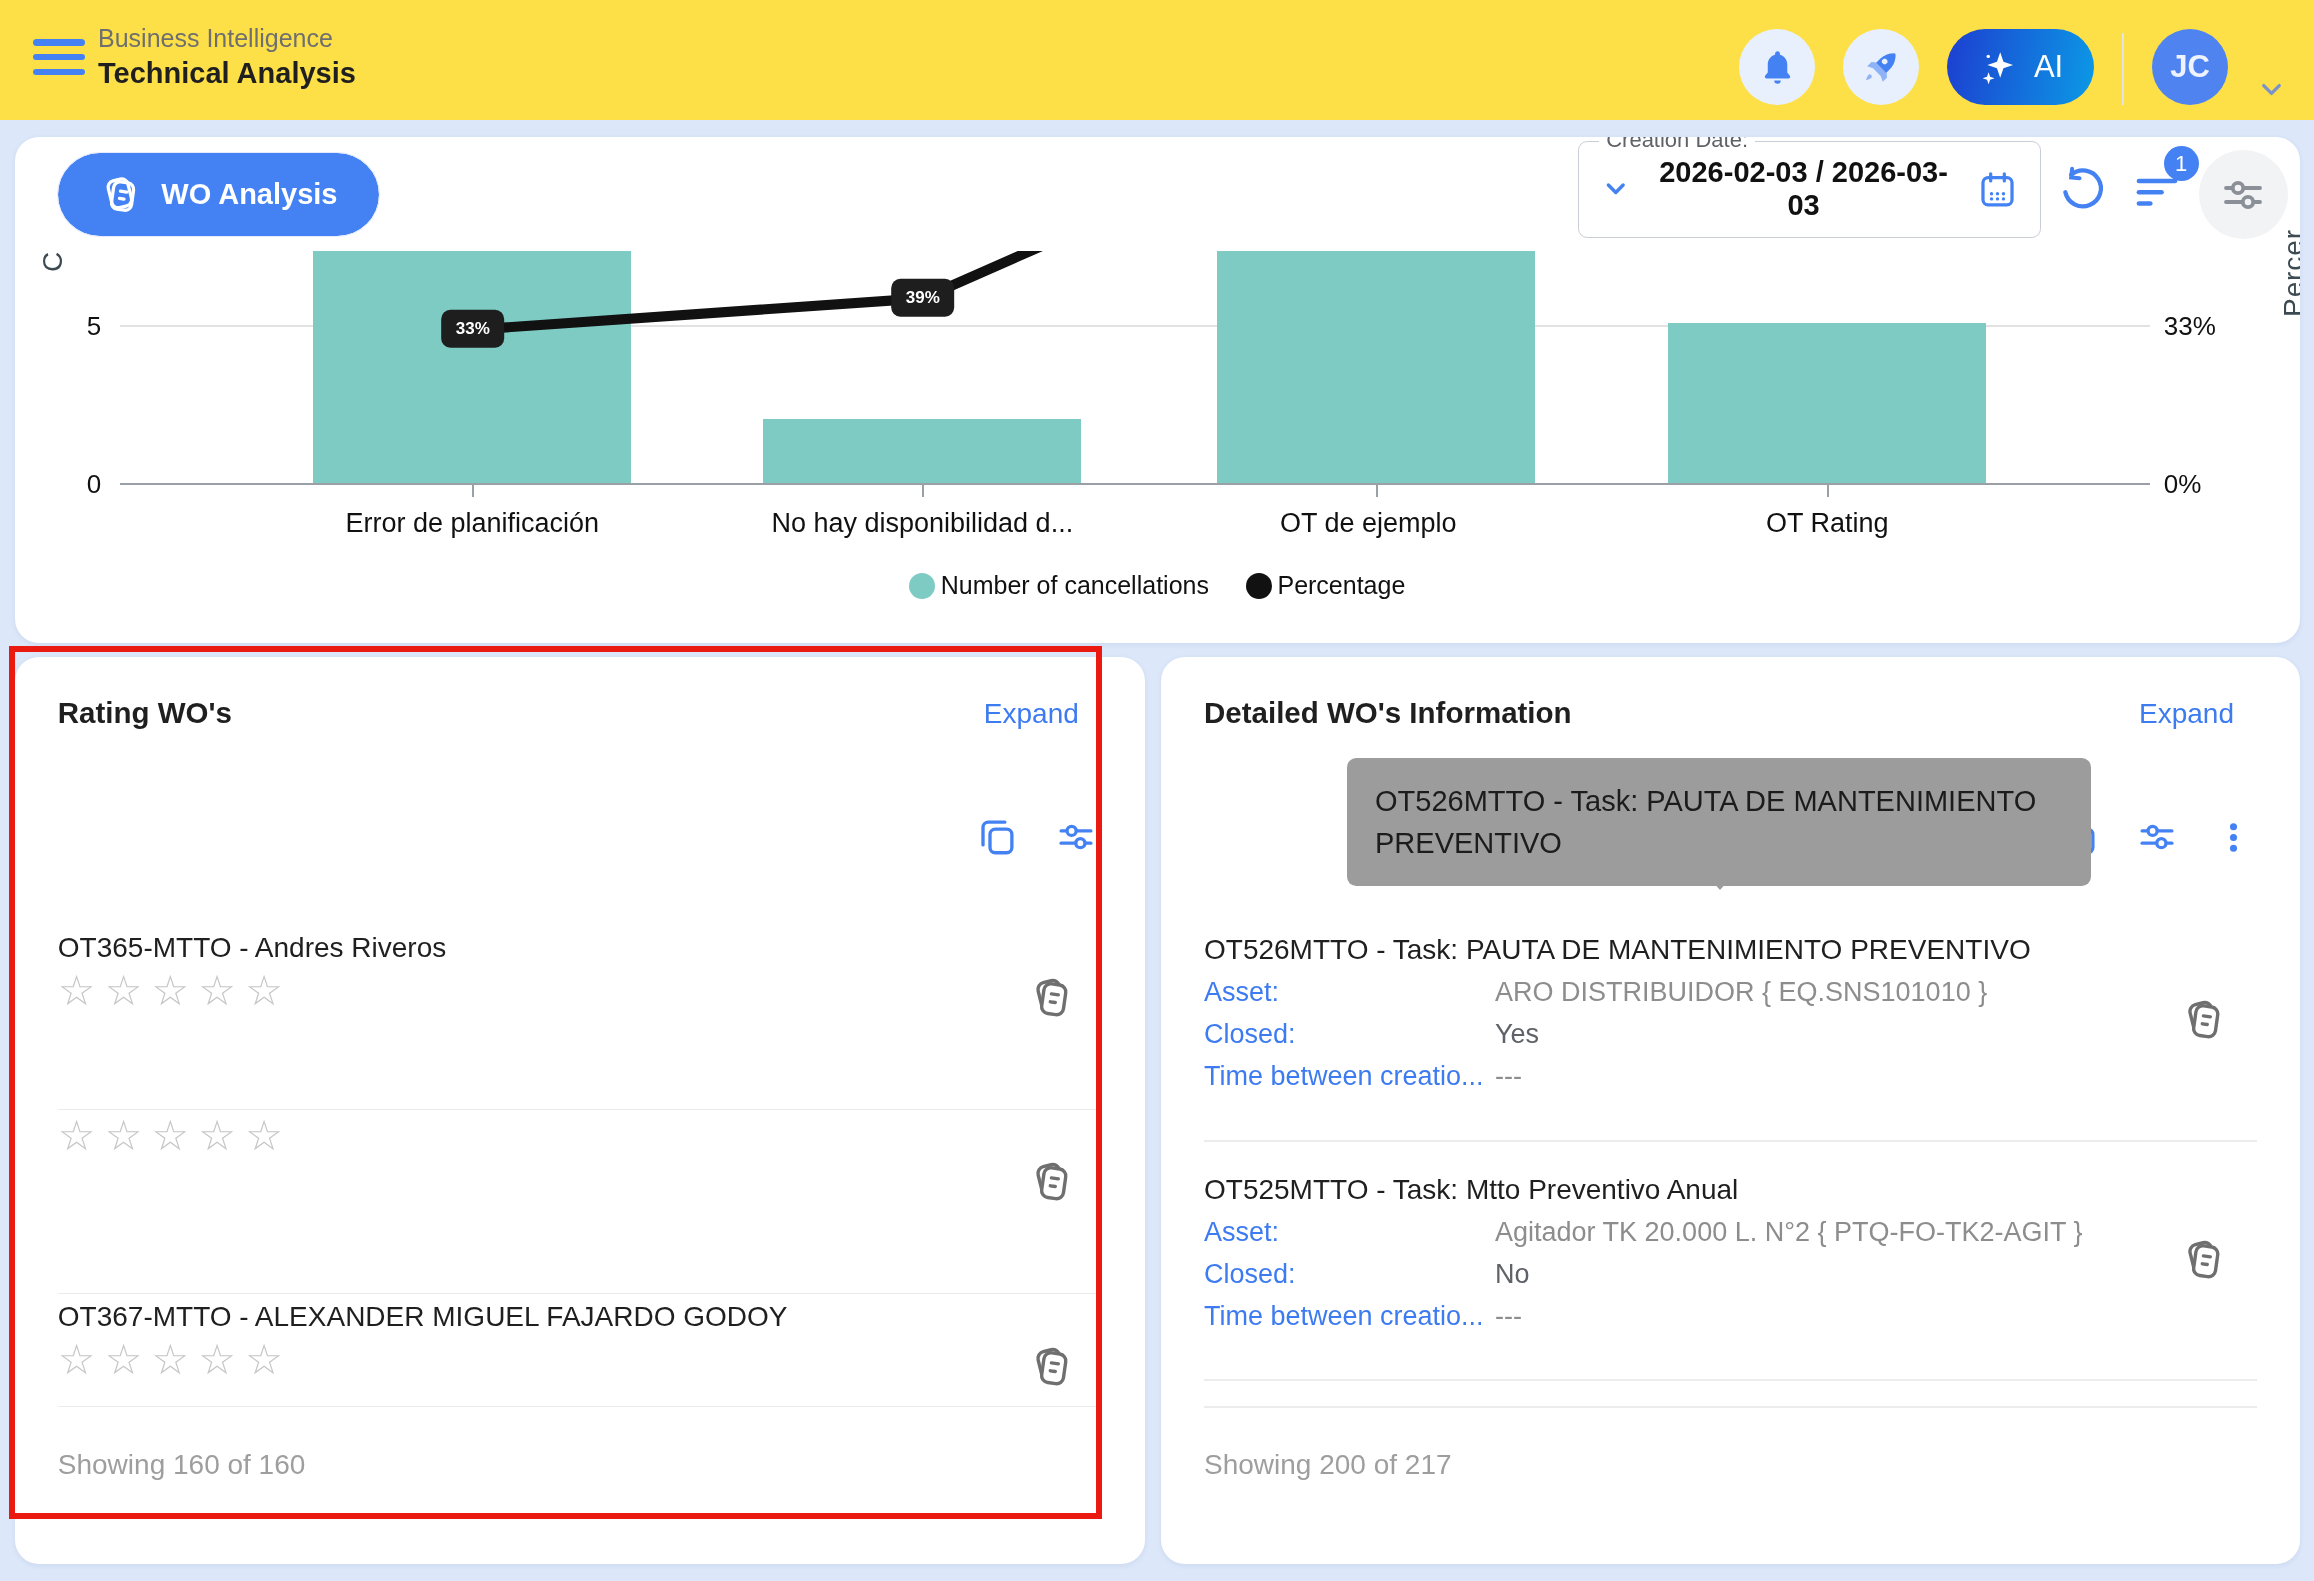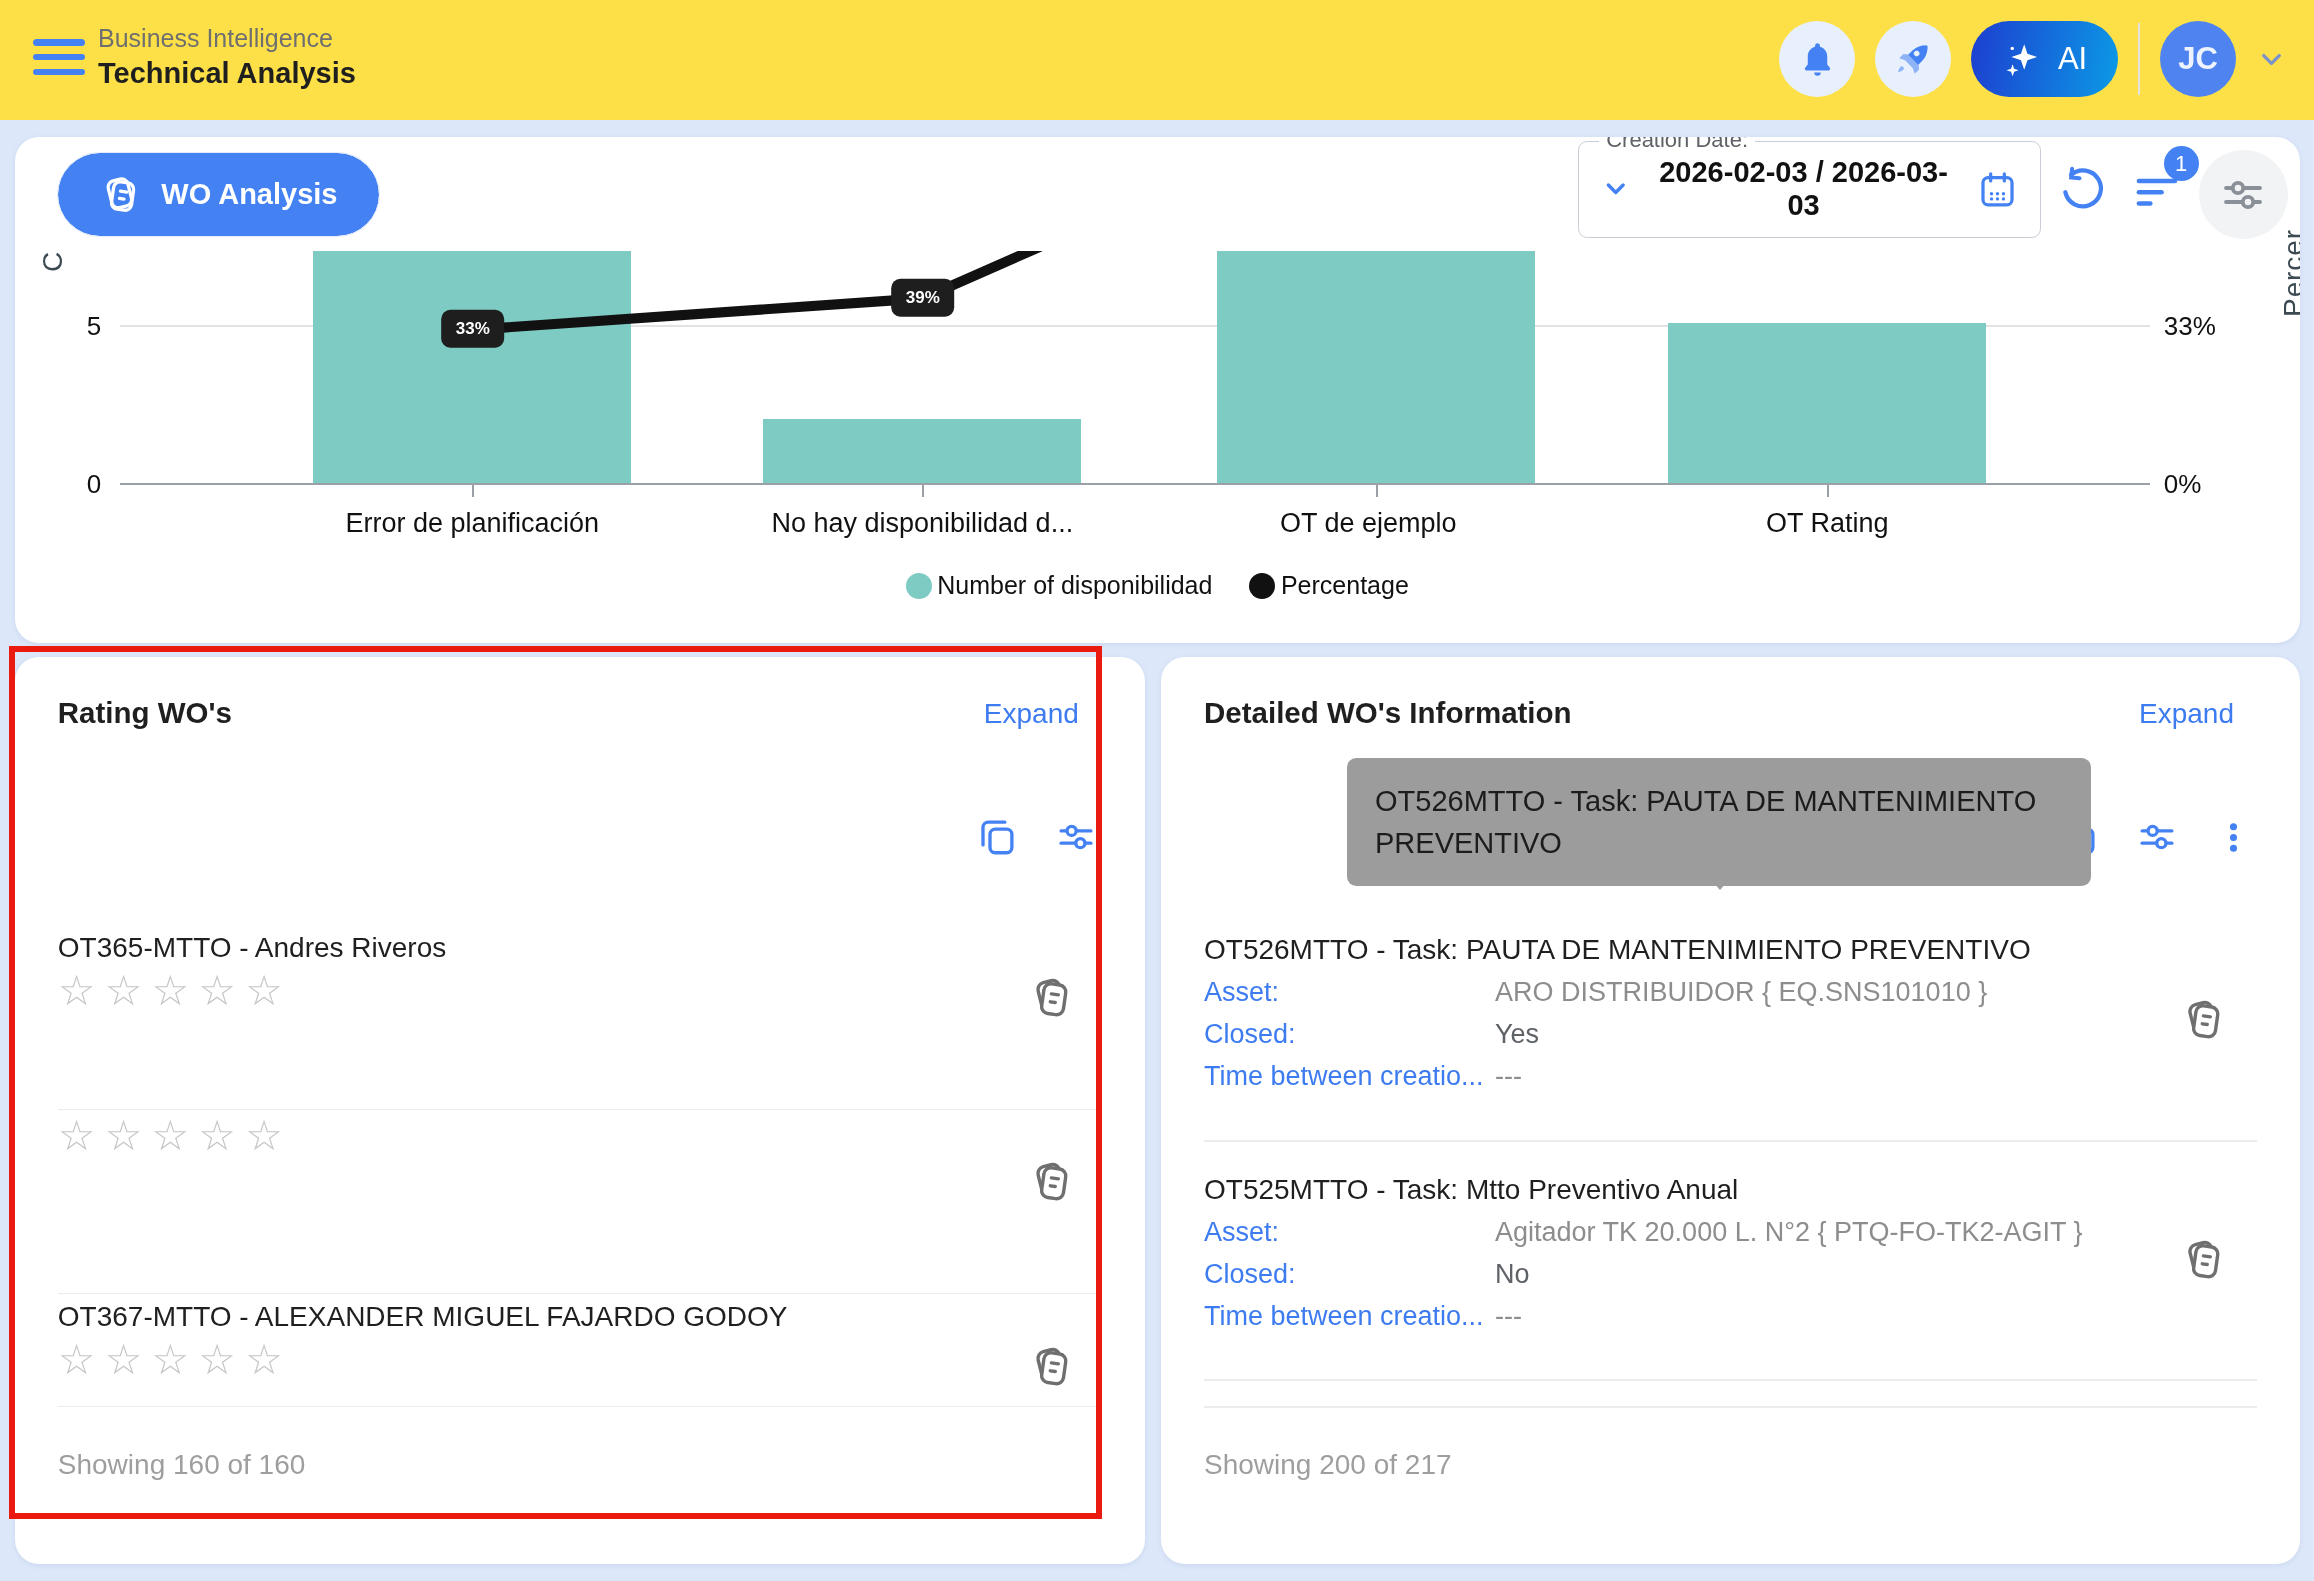--- a/index.html
+++ b/index.html
@@ -8,21 +8,21 @@
     position: relative; width: 2315px; height: 1582px;
     font-family: "Liberation Sans", sans-serif;
     background:#dce7fa; overflow: hidden; color:#212121;
   }
   
   .header { position:absolute; left:0; top:0; width:2315px; height:120px; background:#fde047; }
   .hamburger { position:absolute; left:33px; top:39px; width:52px; height:42px; cursor:pointer; }
   .hamburger span { display:block; height:6.5px; border-radius:3.7px; background:#4482f3; margin-bottom:8.3px; }
   .app-title { position:absolute; left:98px; top:24px; font-size:25px; color:#6f6f6f; }
   .page-title { position:absolute; left:98px; top:57px; font-size:29px; font-weight:600; color:#1f1f1f; }
-  .hdr-right { position:absolute; right:28px; top:13px; height:92px; display:flex; align-items:center; gap:20px; }
+  .hdr-right { position:absolute; right:28px; top:13px; height:92px; display:flex; align-items:flex-end; gap:28px; }
   .circle-btn { width:76px; height:76px; border-radius:50%; background:#e9f0fd; display:flex; align-items:center; justify-content:center; color:#4482f3; cursor:pointer; }
   .ai-btn { height:76px; padding:0 31px; border-radius:41px; background:linear-gradient(100deg,#1d3ed0 0%,#0b9ae6 100%); color:#fff; display:flex; align-items:center; gap:14.8px; font-size:31px; cursor:pointer; }
   .hdr-divider { width:1.8px; height:72px; background:#e3e3e3; }
   .avatar { width:76px; height:76px; border-radius:50%; background:#4f84f0; color:#eef3ff; font-size:31px; font-weight:600; display:flex; align-items:center; justify-content:center; cursor:pointer; }
   .hdr-chevron { color:#7b93c9; cursor:pointer; }
   
   .card { position:absolute; background:#fff; border-radius:24px; box-shadow:0 1.8px 5.5px rgba(40,60,120,.08); }
   .top-card { left:14.8px; top:137px; width:2285px; height:506px; overflow:hidden; }
   .tabs { position:absolute; left:42px; top:14.8px; height:85px; display:flex; border:1.8px solid #e3eafb; border-radius:44px; overflow:hidden; background:#fff; }
   .tab { display:flex; align-items:center; gap:18.5px; padding:0 41px; font-size:29px; font-weight:600; cursor:pointer; }
@@ -225,21 +225,21 @@
     <div class="xtick" style="left:1361px;"></div>
     <div class="xtick" style="left:1812px;"></div>
     <div class="xlabel" style="left:458px;">Error de planificación</div>
     <div class="xlabel" style="left:908px;">No hay disponibilidad d...</div>
     <div class="xlabel" style="left:1354px;">OT de ejemplo</div>
     <div class="xlabel" style="left:1813px;">OT Rating</div>
 
     <div class="legend">
       <div class="legend-item">
         <span class="legend-dot" style="background:#7ecbc4;"></span>
-        <span>Number of disponibilidad</span>
+        <span>Number of cancellations</span>
       </div>
       <div class="legend-item">
         <span class="legend-dot" style="background:#111;"></span>
         <span>Percentage</span>
       </div>
     </div>
   </div>
 
   <div class="card left-card">
     <div class="panel-title">Rating WO's</div>

